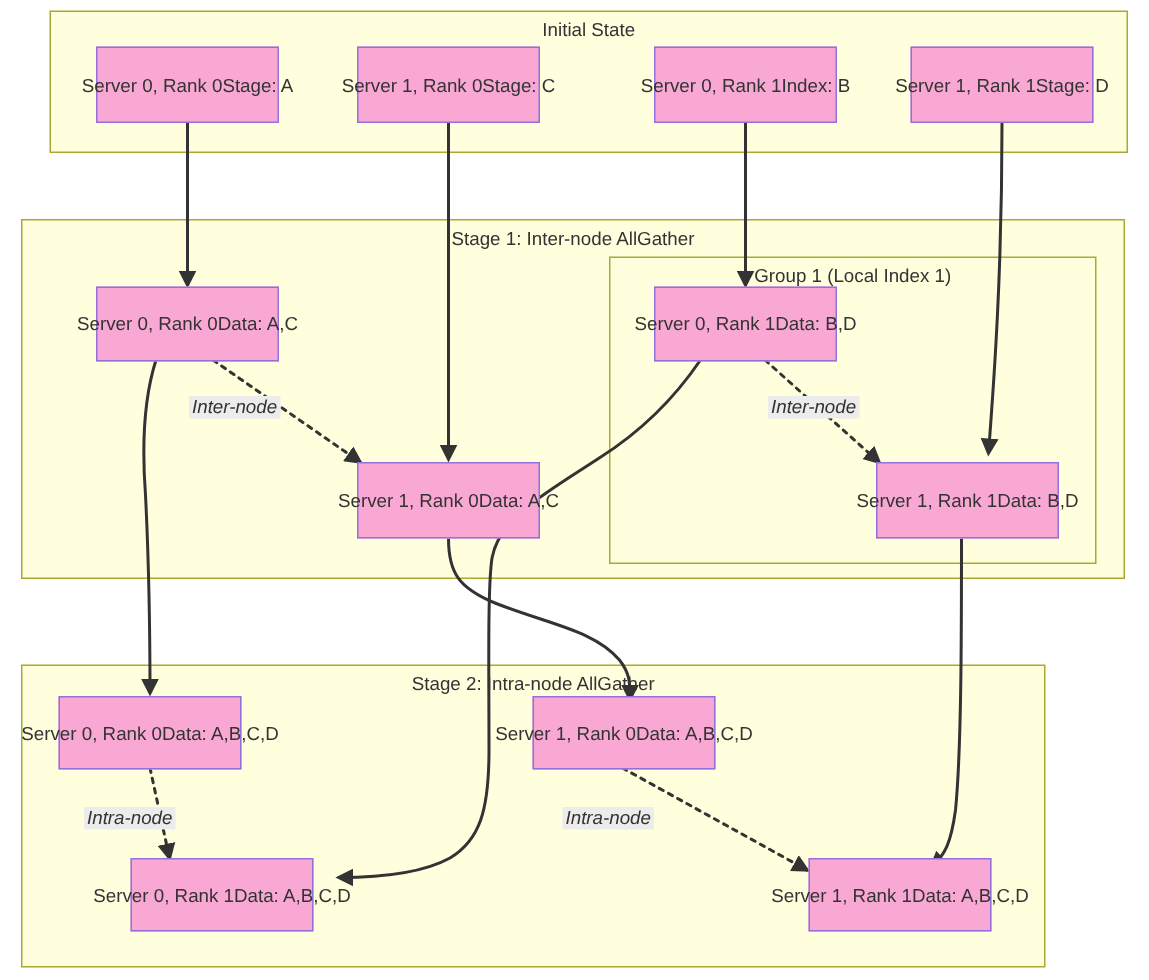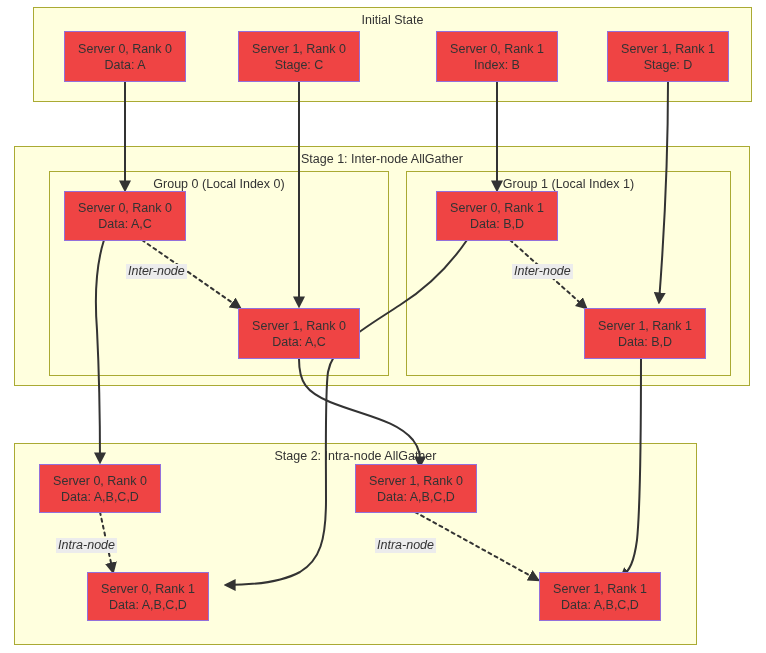--- a/index.html
+++ b/index.html
@@ -35,25 +35,25 @@
     right: 0;
     top: 5px;
     text-align: center;
     font-size: 12.5px;
     color: #333333;
     line-height: 14px;
     white-space: nowrap;
   }
   .node {
     position: absolute;
-    background: #ef4444;
+    background: #f9a8d4;
     border: 1px solid #9370db;
     box-sizing: border-box;
     display: flex;
-    flex-direction: column;
+    flex-direction: row;
     align-items: center;
     justify-content: center;
     font-size: 12.5px;
     color: #333333;
     line-height: 16px;
     white-space: nowrap;
     border-radius: 0px;
   }
   .node span { display: block; }
   .edge-label {
@@ -73,23 +73,20 @@
 <div id="canvas">
 
   <div class="cluster" style="left:33px; top:7px; width:719px; height:95px;">
     <div class="cluster-title">Initial State</div>
   </div>
 
   <div class="cluster" style="left:14px; top:146px; width:736px; height:240px;">
     <div class="cluster-title">Stage 1: Inter-node AllGather</div>
   </div>
 
-  <div class="cluster" style="left:49px; top:171px; width:340px; height:205px;">
-    <div class="cluster-title">Group 0 (Local Index 0)</div>
-  </div>
 
   <div class="cluster" style="left:406px; top:171px; width:325px; height:205px;">
     <div class="cluster-title">Group 1 (Local Index 1)</div>
   </div>
 
   <div class="cluster" style="left:14px; top:443px; width:683px; height:202px;">
     <div class="cluster-title">Stage 2: Intra-node AllGather</div>
   </div>
 
   <svg class="layer" viewBox="0 0 766 653" xmlns="http://www.w3.org/2000/svg">
@@ -121,21 +118,21 @@
     <g fill="none" stroke="#333333" stroke-width="2" stroke-dasharray="3,4" stroke-linecap="round">
       <path d="M 142 240 L 240 308" marker-end="url(#arrowdot)"></path>
       <path d="M 510 240 L 586 308" marker-end="url(#arrowdot)"></path>
       <path d="M 100 512 L 113 572" marker-end="url(#arrowdot)"></path>
       <path d="M 415 512 L 538 580" marker-end="url(#arrowdot)"></path>
     </g>
   </svg>
 
   <div class="node" style="left:64px; top:31px; width:122px; height:51px;">
     <span>Server 0, Rank 0</span>
-    <span>Data: A</span>
+    <span>Stage: A</span>
   </div>
 
   <div class="node" style="left:238px; top:31px; width:122px; height:51px;">
     <span>Server 1, Rank 0</span>
     <span>Stage: C</span>
   </div>
 
   <div class="node" style="left:436px; top:31px; width:122px; height:51px;">
     <span>Server 0, Rank 1</span>
     <span>Index: B</span>

